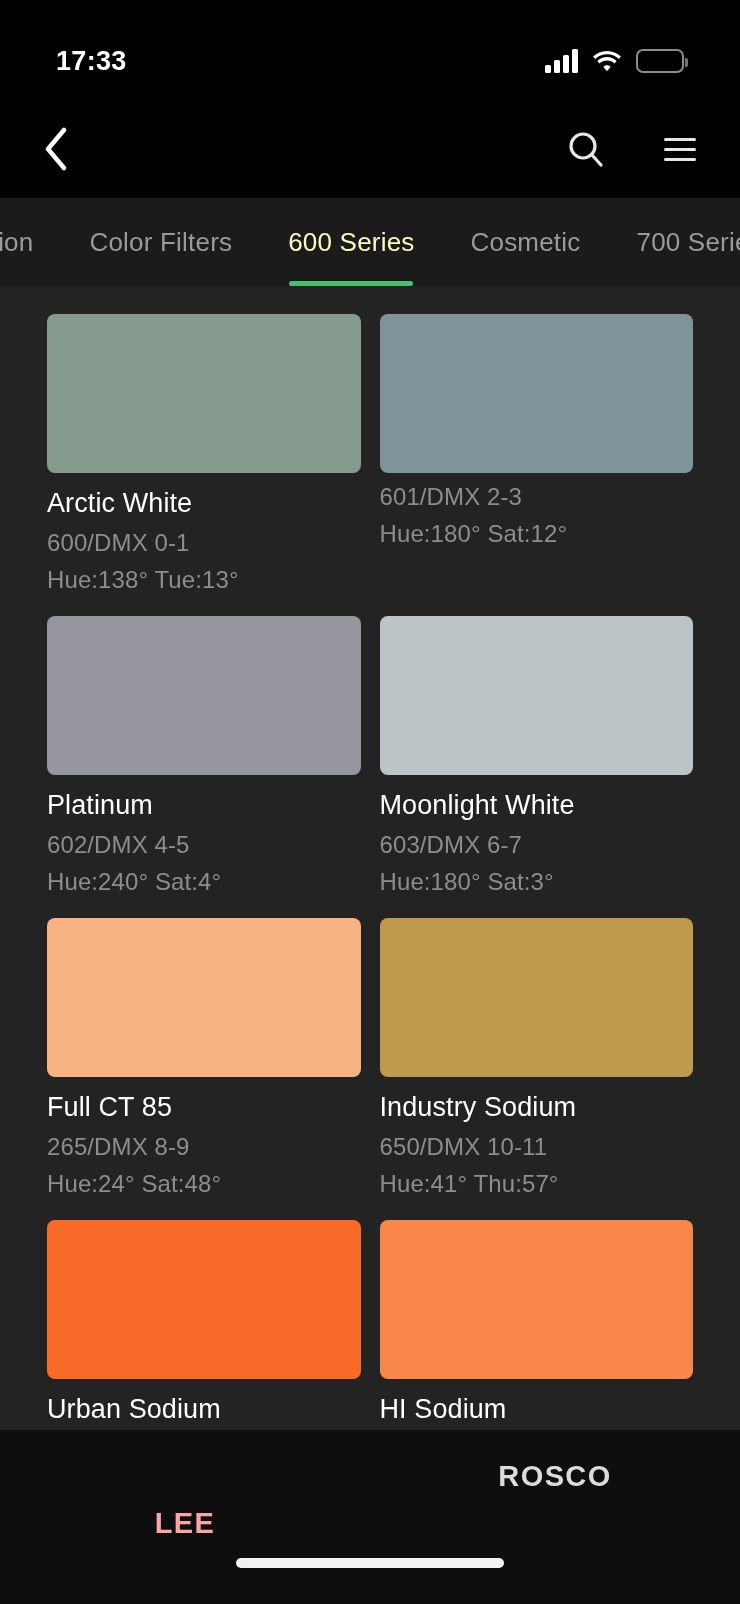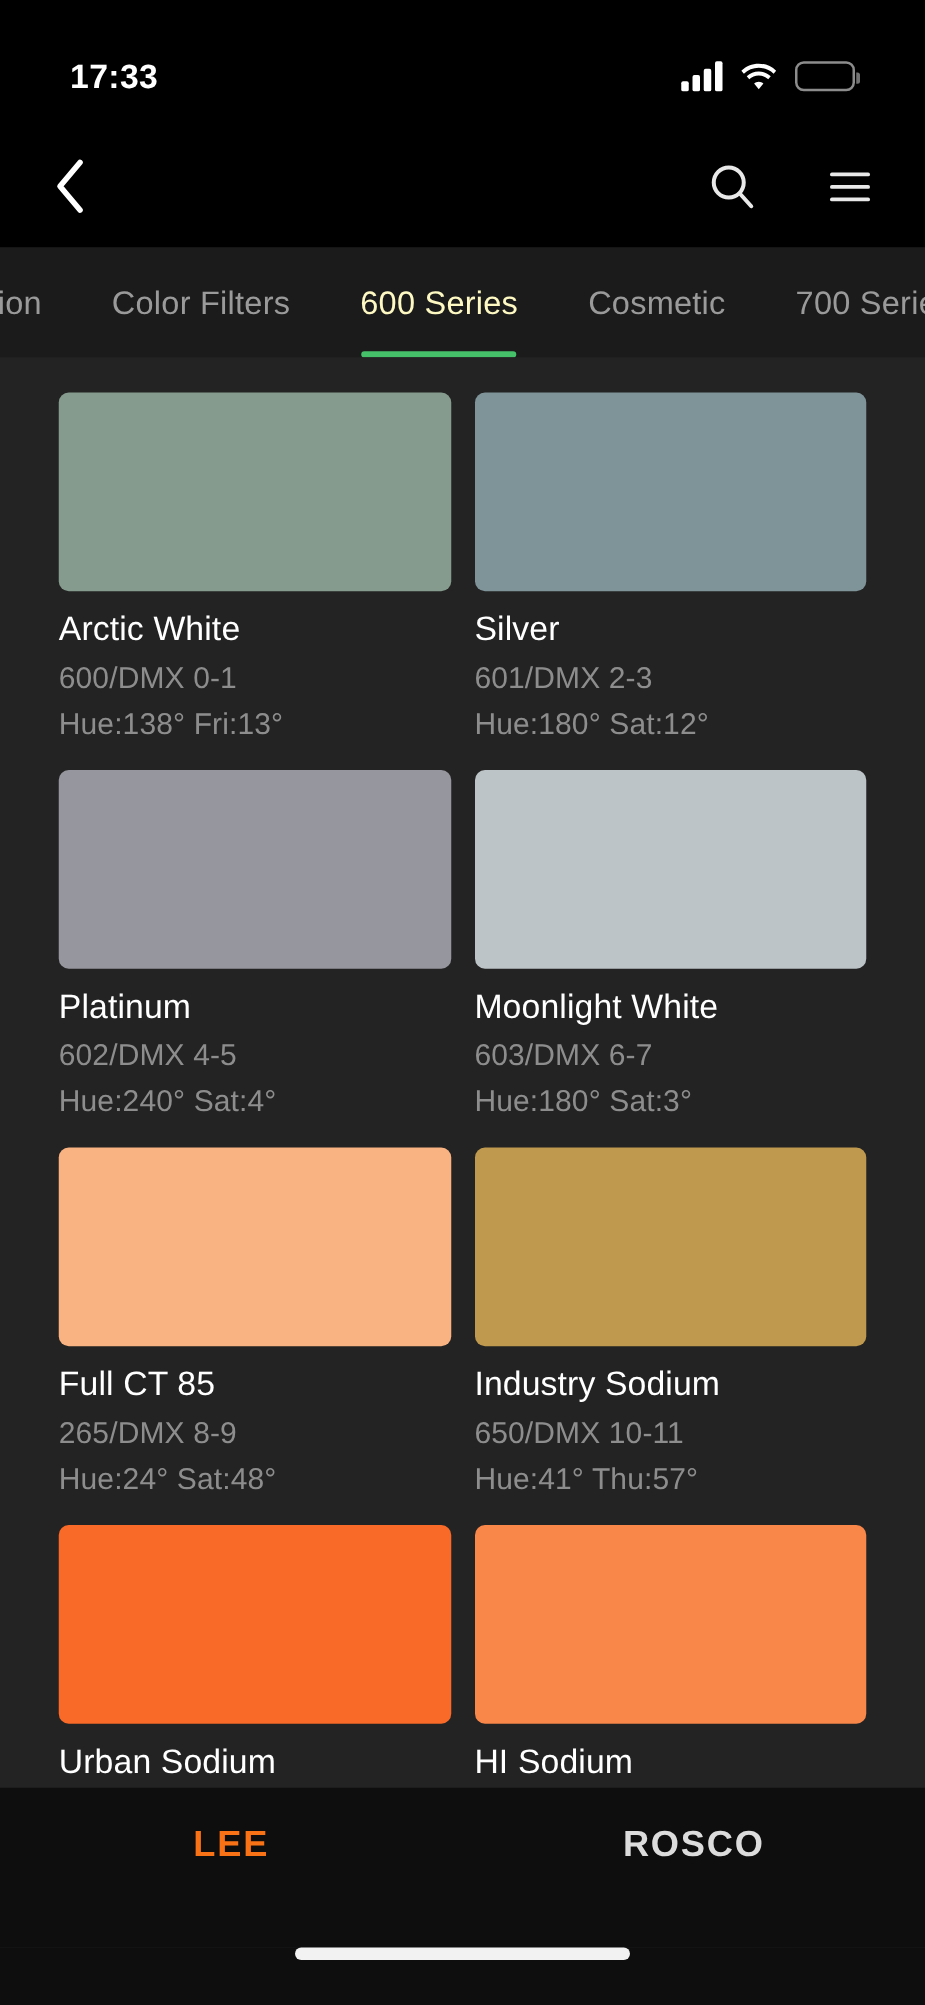--- a/index.html
+++ b/index.html
@@ -272,25 +272,24 @@
       <span class="tab-label">700 Serie</span>
     </div>
   </div>
 
   <div class="grid-scroll">
     <div class="grid" id="color-grid">
         <div class="card">
           <div class="swatch" style="background: rgb(133, 155, 141);"></div>
           <div class="card-name">Arctic White</div>
           <div class="card-code">600/DMX 0-1</div>
-          <div class="card-hs">Hue:138° Fri:13°</div>
+          <div class="card-hs">Hue:138° Tue:13°</div>
         </div>
         <div class="card">
           <div class="swatch" style="background: rgb(127, 148, 153);"></div>
-          <div class="card-name">Silver</div>
           <div class="card-code">601/DMX 2-3</div>
           <div class="card-hs">Hue:180° Sat:12°</div>
         </div>
         <div class="card">
           <div class="swatch" style="background: rgb(150, 150, 158);"></div>
           <div class="card-name">Platinum</div>
           <div class="card-code">602/DMX 4-5</div>
           <div class="card-hs">Hue:240° Sat:4°</div>
         </div>
         <div class="card">
@@ -316,21 +315,21 @@
           <div class="card-name">Urban Sodium</div>
         </div>
         <div class="card">
           <div class="swatch" style="background: rgb(249, 135, 74);"></div>
           <div class="card-name">HI Sodium</div>
         </div>
       </div>
   </div>
 
   <div class="bottom-bar">
-    <div class="brand-tab active" style="color: #f97316;">
+    <div class="brand-tab active" style="color: #fca5a5; margin-top: 47px;">
       <span>LEE</span>
     </div>
     <div class="brand-tab">
       <span>ROSCO</span>
     </div>
   </div>
   <div class="home-indicator-wrap">
     <div class="home-indicator"></div>
   </div>
 

